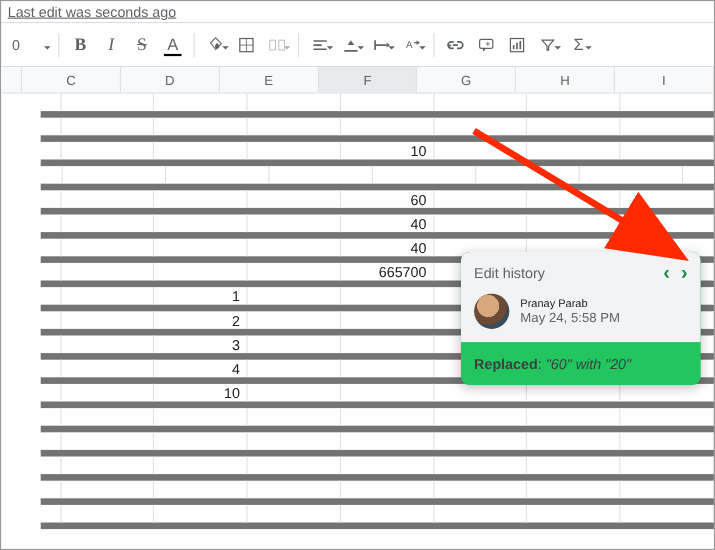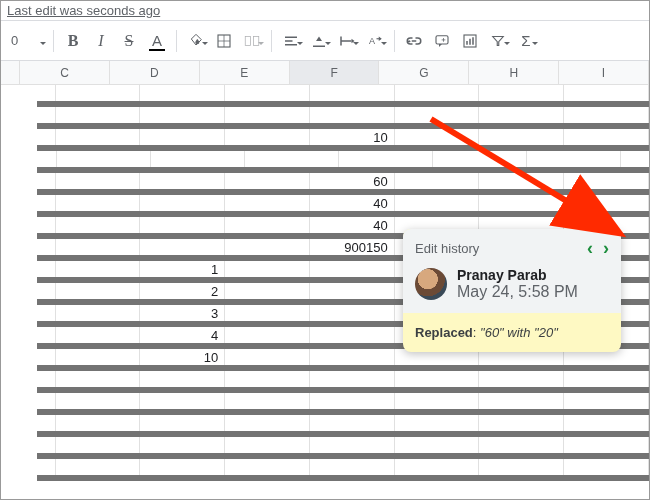--- a/index.html
+++ b/index.html
@@ -77,40 +77,40 @@
     padding-right:6px; font-size:13px;
   }
   .cell.first{width:20px;}
   .cell.selected {
     outline: 2px solid #1a73e8;
     outline-offset:-1px;
     z-index:2;
   }
   .popup {
     position:absolute;
-    left:402px; top:228px;
+    left:418px; top:228px;
     width:218px;
-    background:#fef9c3;
+    background:#22c55e;
     border-radius:8px;
     box-shadow:0 2px 10px rgba(0,0,0,0.25);
     font-size:13px;
     overflow:hidden;
   }
   .popup-head{
     background:#f1f3f4;
     padding:10px 12px 12px;
   }
   .popup-title-row{display:flex;align-items:center;justify-content:space-between;}
   .popup-title{color:#5f6368;font-size:13px;}
   .popup-nav{display:flex;gap:10px;}
   .nav-chev{color:#1e8e3e;font-size:18px;font-weight:bold;line-height:1;}
   .popup-user{display:flex;align-items:center;gap:10px;margin-top:10px;}
   .avatar{width:32px;height:32px;border-radius:50%;background:radial-gradient(circle at 40% 35%, #d7a87e 0 35%, #6b4a36 36% 60%, #3a4a58 61% 100%);} 
-  .uname{font-weight:700;color:#202124;font-size:14px;}
-  .utime{color:#5f6368;font-size:16px;}
+  .uname{font-weight:400;color:#202124;font-size:10px;}
+  .utime{color:#5f6368;font-size:12px;}
   .popup-body{padding:12px;color:#3c4043;}
   .popup-body .lab{font-weight:bold;}
   .popup-body .vals{font-style:italic;}
   
   .arrow {
     position:absolute;
     left:420px; top:108px;
     width:220px; height:150px;
     pointer-events:none;
   }
@@ -286,21 +286,21 @@
         <div class="cell">40</div>
         <div class="cell"></div>
         <div class="cell"></div>
         <div class="cell"></div>
       </div>
       <div class="row">
         <div class="cell first"></div>
         <div class="cell"></div>
         <div class="cell"></div>
         <div class="cell"></div>
-        <div class="cell">900150</div>
+        <div class="cell">665700</div>
         <div class="cell"></div>
         <div class="cell"></div>
         <div class="cell"></div>
       </div>
       <div class="row">
         <div class="cell first"></div>
         <div class="cell"></div>
         <div class="cell">1</div>
         <div class="cell"></div>
         <div class="cell"></div>

